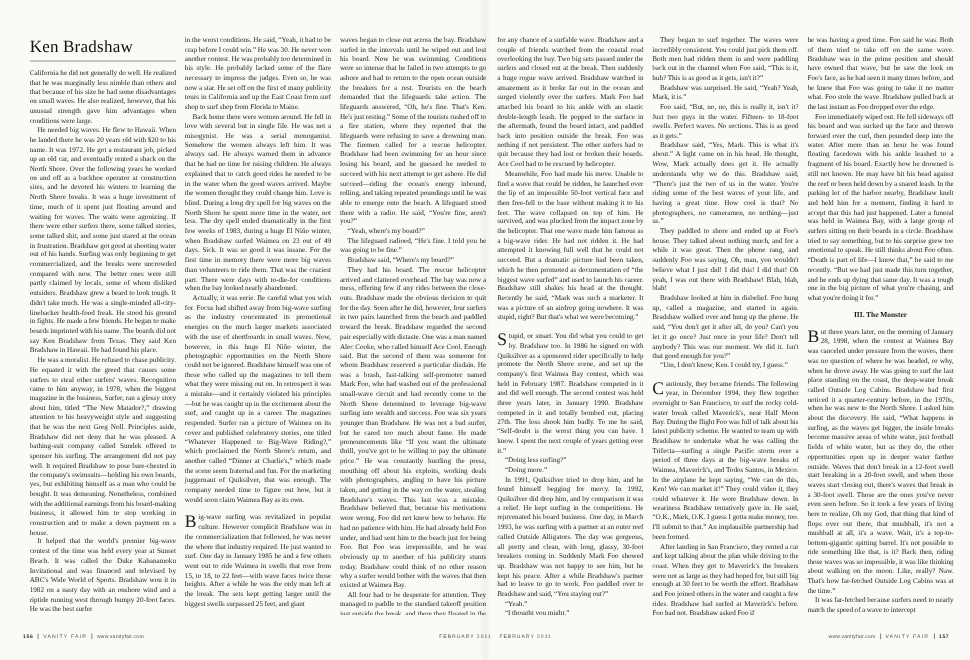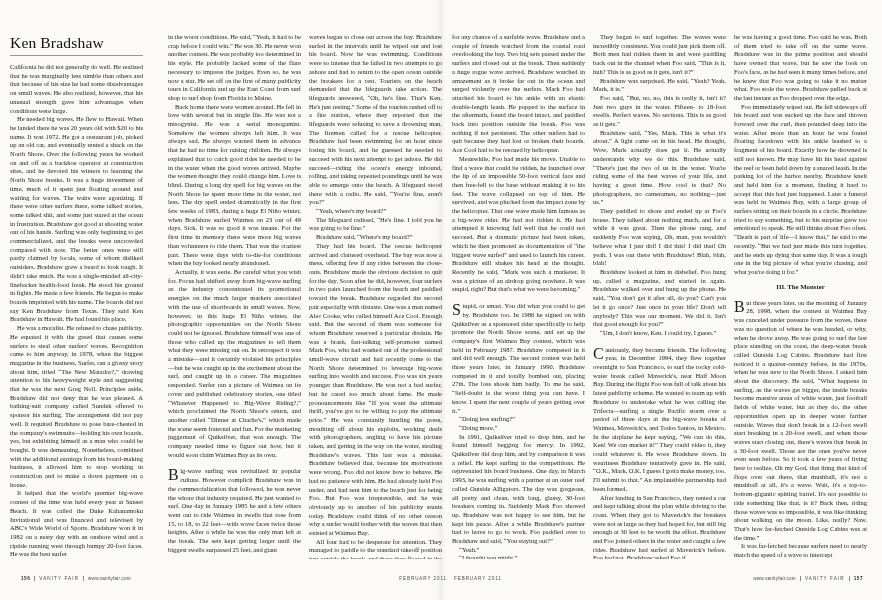--- a/index.html
+++ b/index.html
@@ -64,21 +64,21 @@
   .furl{letter-spacing:0.2px;text-transform:lowercase;}
   .fsep{display:inline-block;width:0;height:5px;border-left:0.7px solid #8b8b86;margin:0 1px;}
   .fdate{letter-spacing:0.9px;}
 </style>
 </head>
 <body>
 
 <div class="spread">
   <div class="gutter"></div>
 
-  <section class="col" style="left:10px">
+  <section class="col" style="left:27px">
       <h1 class="atitle">Ken Bradshaw</h1>
       <div class="trule"></div>
       <p class="flush">California he did not generally do well. He realized that he was marginally less nimble than others and that because of his size he had some disadvantages on small waves. He also realized, however, that his unusual strength gave him advantages when conditions were large.</p>
       <p>He needed big waves. He flew to Hawaii. When he landed there he was 20 years old with $20 to his name. It was 1972. He got a restaurant job, picked up an old car, and eventually rented a shack on the North Shore. Over the following years he worked on and off as a backhoe operator at construction sites, and he devoted his winters to learning the North Shore breaks. It was a huge investment of time, much of it spent just floating around and waiting for waves. The waits were agonizing. If there were other surfers there, some talked stories, some talked shit, and some just stared at the ocean in frustration. Bradshaw got good at shooting water out of his hands. Surfing was only beginning to get commercialized, and the breaks were uncrowded compared with now. The better ones were still partly claimed by locals, some of whom disliked outsiders. Bradshaw grew a beard to look tough. It didn't take much. He was a single-minded all-city-linebacker health-food freak. He stood his ground in fights. He made a few friends. He began to make boards imprinted with his name. The boards did not say Ken Bradshaw from Texas. They said Ken Bradshaw in Hawaii. He had found his place.</p>
       <p>He was a moralist. He refused to chase publicity. He equated it with the greed that causes some surfers to steal other surfers' waves. Recognition came to him anyway, in 1978, when the biggest magazine in the business, Surfer, ran a glossy story about him, titled “The New Matador?,” drawing attention to his heavyweight style and suggesting that he was the next Greg Noll. Principles aside, Bradshaw did not deny that he was pleased. A bathing-suit company called Sundek offered to sponsor his surfing. The arrangement did not pay well. It required Bradshaw to pose bare-chested in the company's swimsuits—holding his own boards, yes, but exhibiting himself as a man who could be bought. It was demeaning. Nonetheless, combined with the additional earnings from his board-making business, it allowed him to stop working in construction and to make a down payment on a house.</p>
       <p>It helped that the world's premier big-wave contest of the time was held every year at Sunset Beach. It was called the Duke Kahanamoku Invitational and was financed and televised by ABC's Wide World of Sports. Bradshaw won it in 1982 on a nasty day with an onshore wind and a riptide running west through bumpy 20-foot faces. He was the best surfer</p>
     </section>
   <section class="col" style="left:168px">
       <p class="flush">in the worst conditions. He said, “Yeah, it had to be crap before I could win.” He was 30. He never won another contest. He was probably too determined in his style. He probably lacked some of the flare necessary to impress the judges. Even so, he was now a star. He set off on the first of many publicity tours in California and up the East Coast from surf shop to surf shop from Florida to Maine.</p>
       <p>Back home there were women around. He fell in love with several but in single file. He was not a misogynist. He was a serial monogamist. Somehow the women always left him. It was always sad. He always warned them in advance that he had no time for raising children. He always explained that to catch good rides he needed to be in the water when the good waves arrived. Maybe the women thought they could change him. Love is blind. During a long dry spell for big waves on the North Shore he spent more time in the water, not less. The dry spell ended dramatically in the first few weeks of 1983, during a huge El Niño winter, when Bradshaw surfed Waimea on 23 out of 49 days. Sick. It was so good it was insane. For the first time in memory there were more big waves than volunteers to ride them. That was the craziest part. There were days with to-die-for conditions when the bay looked nearly abandoned.</p>

